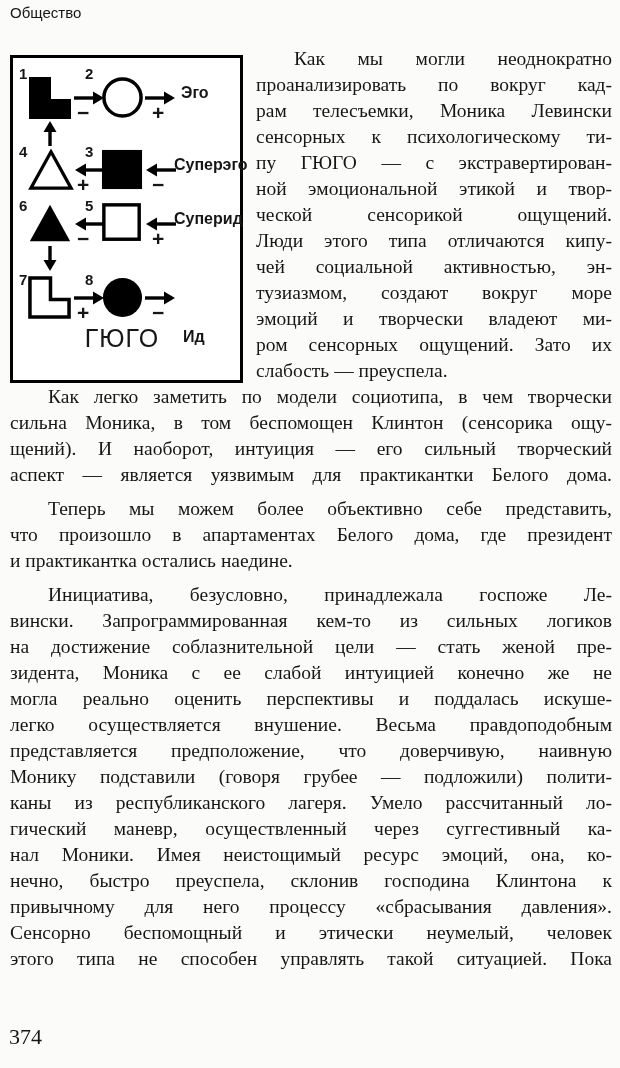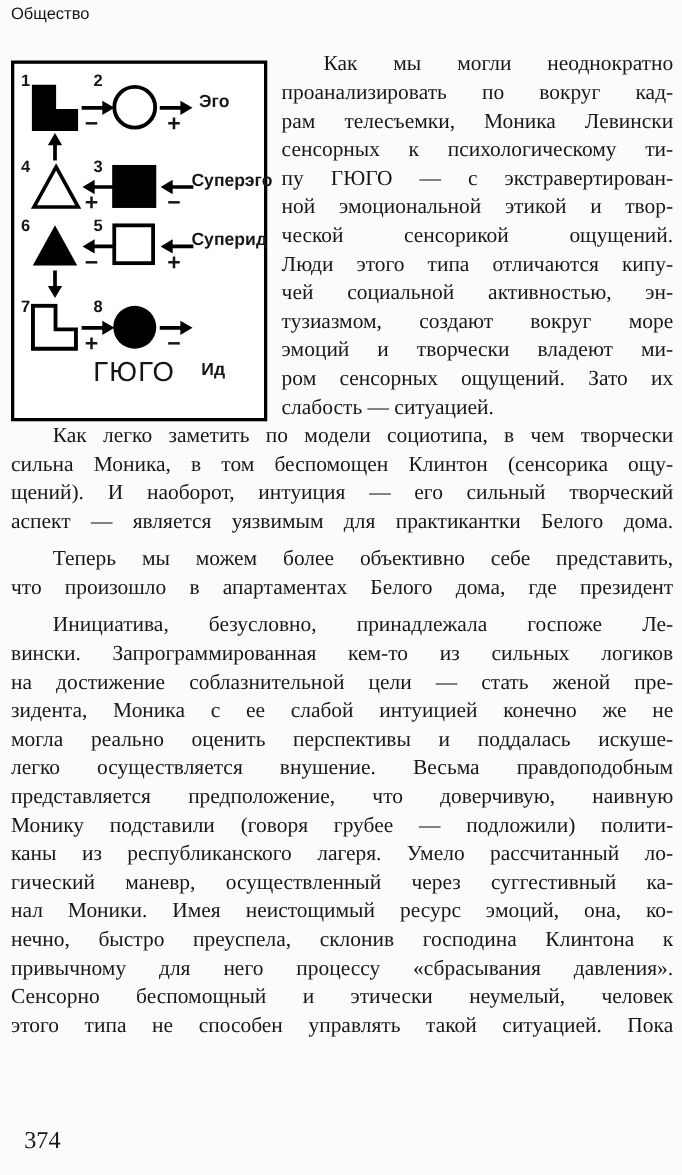--- a/index.html
+++ b/index.html
@@ -42,21 +42,21 @@
   .flabel{position:absolute;top:20px;left:161px;white-space:nowrap;
           font-family:"Liberation Sans",sans-serif;font-weight:bold;font-size:16px;}
   .r1 .flabel{left:168px;}.r4 .flabel{left:170px;margin-top:44px;}
   .varrow{position:absolute;left:29px;width:16px;height:27px;}
   .varrow.up{top:62px;}
   .varrow.down{top:187px;}
   .fig-caption{
     position:absolute;top:266px;left:29px;width:160px;text-align:center;
     font-family:"Liberation Sans",sans-serif;font-size:25px;letter-spacing:1px;
   }
-  .page-number{position:absolute;left:22px;bottom:18px;font-size:22px;}
+  .page-number{position:absolute;left:9px;bottom:18px;font-size:22px;}
   svg{display:block;}
 </style>
 </head>
 <body>
 
 <div class="running-head">Общество</div>
 
 <div class="content">
   <div class="toprow">
 
@@ -206,35 +206,36 @@
           <div class="line">рам телесъемки, Моника Левински</div>
           <div class="line">сенсорных к психологическому ти-</div>
           <div class="line">пу ГЮГО — с экстравертирован-</div>
           <div class="line">ной эмоциональной этикой и твор-</div>
           <div class="line">ческой сенсорикой ощущений.</div>
           <div class="line">Люди этого типа отличаются кипу-</div>
           <div class="line">чей социальной активностью, эн-</div>
           <div class="line">тузиазмом, создают вокруг море</div>
           <div class="line">эмоций и творчески владеют ми-</div>
           <div class="line">ром сенсорных ощущений. Зато их</div>
-          <div class="line no-justify">слабость — ситуацией.</div>
+          <div class="line no-justify">слабость — преуспела.</div>
         </div>
       </div>
   </div>
 
   <div id="rest-slot">
       <div class="para">
         <div class="line">Как легко заметить по модели социотипа, в чем творчески</div>
         <div class="line">сильна Моника, в том беспомощен Клинтон (сенсорика ощу-</div>
         <div class="line">щений). И наоборот, интуиция — его сильный творческий</div>
         <div class="line">аспект — является уязвимым для практикантки Белого дома.</div>
       </div>
       <div class="para">
         <div class="line">Теперь мы можем более объективно себе представить,</div>
         <div class="line">что произошло в апартаментах Белого дома, где президент</div>
+        <div class="line no-justify">и практикантка остались наедине.</div>
       </div>
       <div class="para">
         <div class="line">Инициатива, безусловно, принадлежала госпоже Ле-</div>
         <div class="line">вински. Запрограммированная кем-то из сильных логиков</div>
         <div class="line">на достижение соблазнительной цели — стать женой пре-</div>
         <div class="line">зидента, Моника с ее слабой интуицией конечно же не</div>
         <div class="line">могла реально оценить перспективы и поддалась искуше-</div>
         <div class="line">легко осуществляется внушение. Весьма правдоподобным</div>
         <div class="line">представляется предположение, что доверчивую, наивную</div>
         <div class="line">Монику подставили (говоря грубее — подложили) полити-</div>

